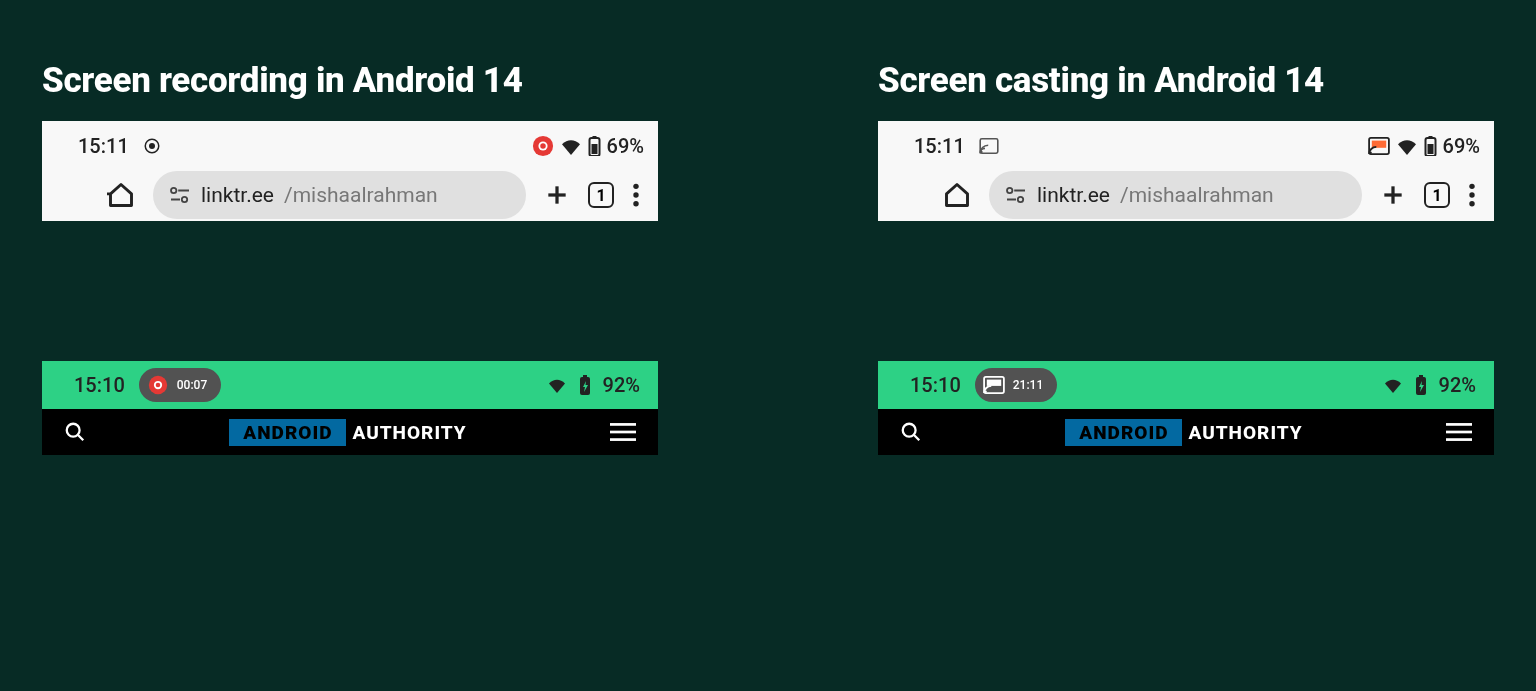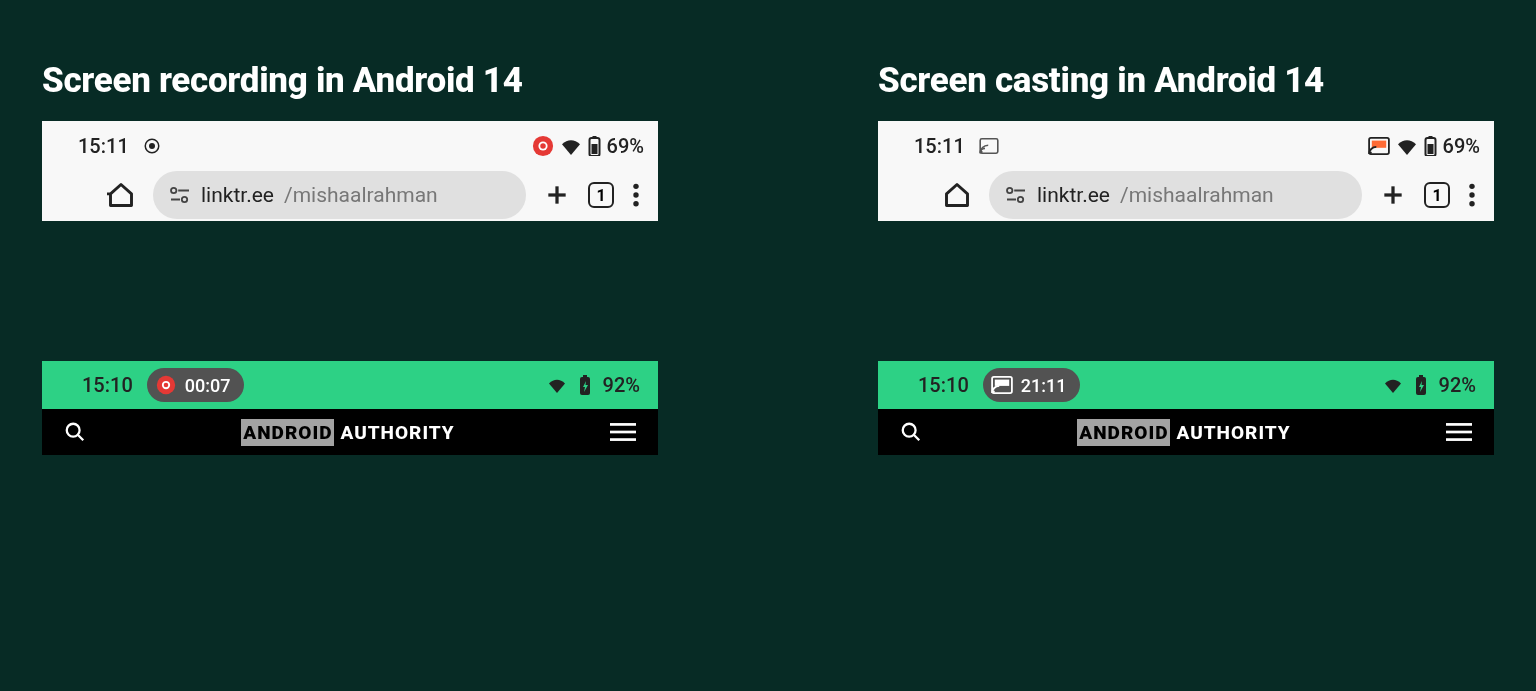--- a/index.html
+++ b/index.html
@@ -73,35 +73,35 @@
   display: flex; align-items: center; justify-content: center;
   font-size: 16px; font-weight: 700;
 }
 
 
 .a15-statusbar {
   background: #2dd185;
   height: 48px;
   display: flex;
   align-items: center;
-  padding: 0 18px 0 40px;
+  padding: 0 18px 0 32px;
   color: #222;
   gap: 14px;
 }
 .a15-time { font-size: 20px; font-weight: 500; }
 .a15-chip {
   background: #525252;
   border-radius: 22px;
   height: 34px;
   padding: 0 14px 0 8px;
   display: flex;
   align-items: center;
   gap: 8px;
   color: #fff;
-  font-size: 18px;
+  font-size: 12px;
   font-weight: 500;
 }
 .a15-status-right { margin-left: auto; display: flex; align-items: center; gap: 12px; color: #222; }
 .a15-pct { font-size: 20px; font-weight: 500; }
 
 .aa-header {
   background: #000;
   height: 46px;
   display: flex;
   align-items: center;
@@ -111,23 +111,23 @@
 .aa-logo {
   margin: 0 auto;
   display: flex;
   align-items: center;
   gap: 6px;
   font-size: 19px;
   font-weight: 800;
   letter-spacing: 1px;
 }
 .aa-logo-box {
-  background: #a3a3a3;
+  background: #0369a1;
   color: #000;
-  padding: 2px 2px;
+  padding: 2px 14px;
   font-weight: 900;
 }
 
 
 svg { display: block; }
 .icon-btn { display:flex; align-items:center; justify-content:center; }
 </style>
 </head>
 <body>
 

